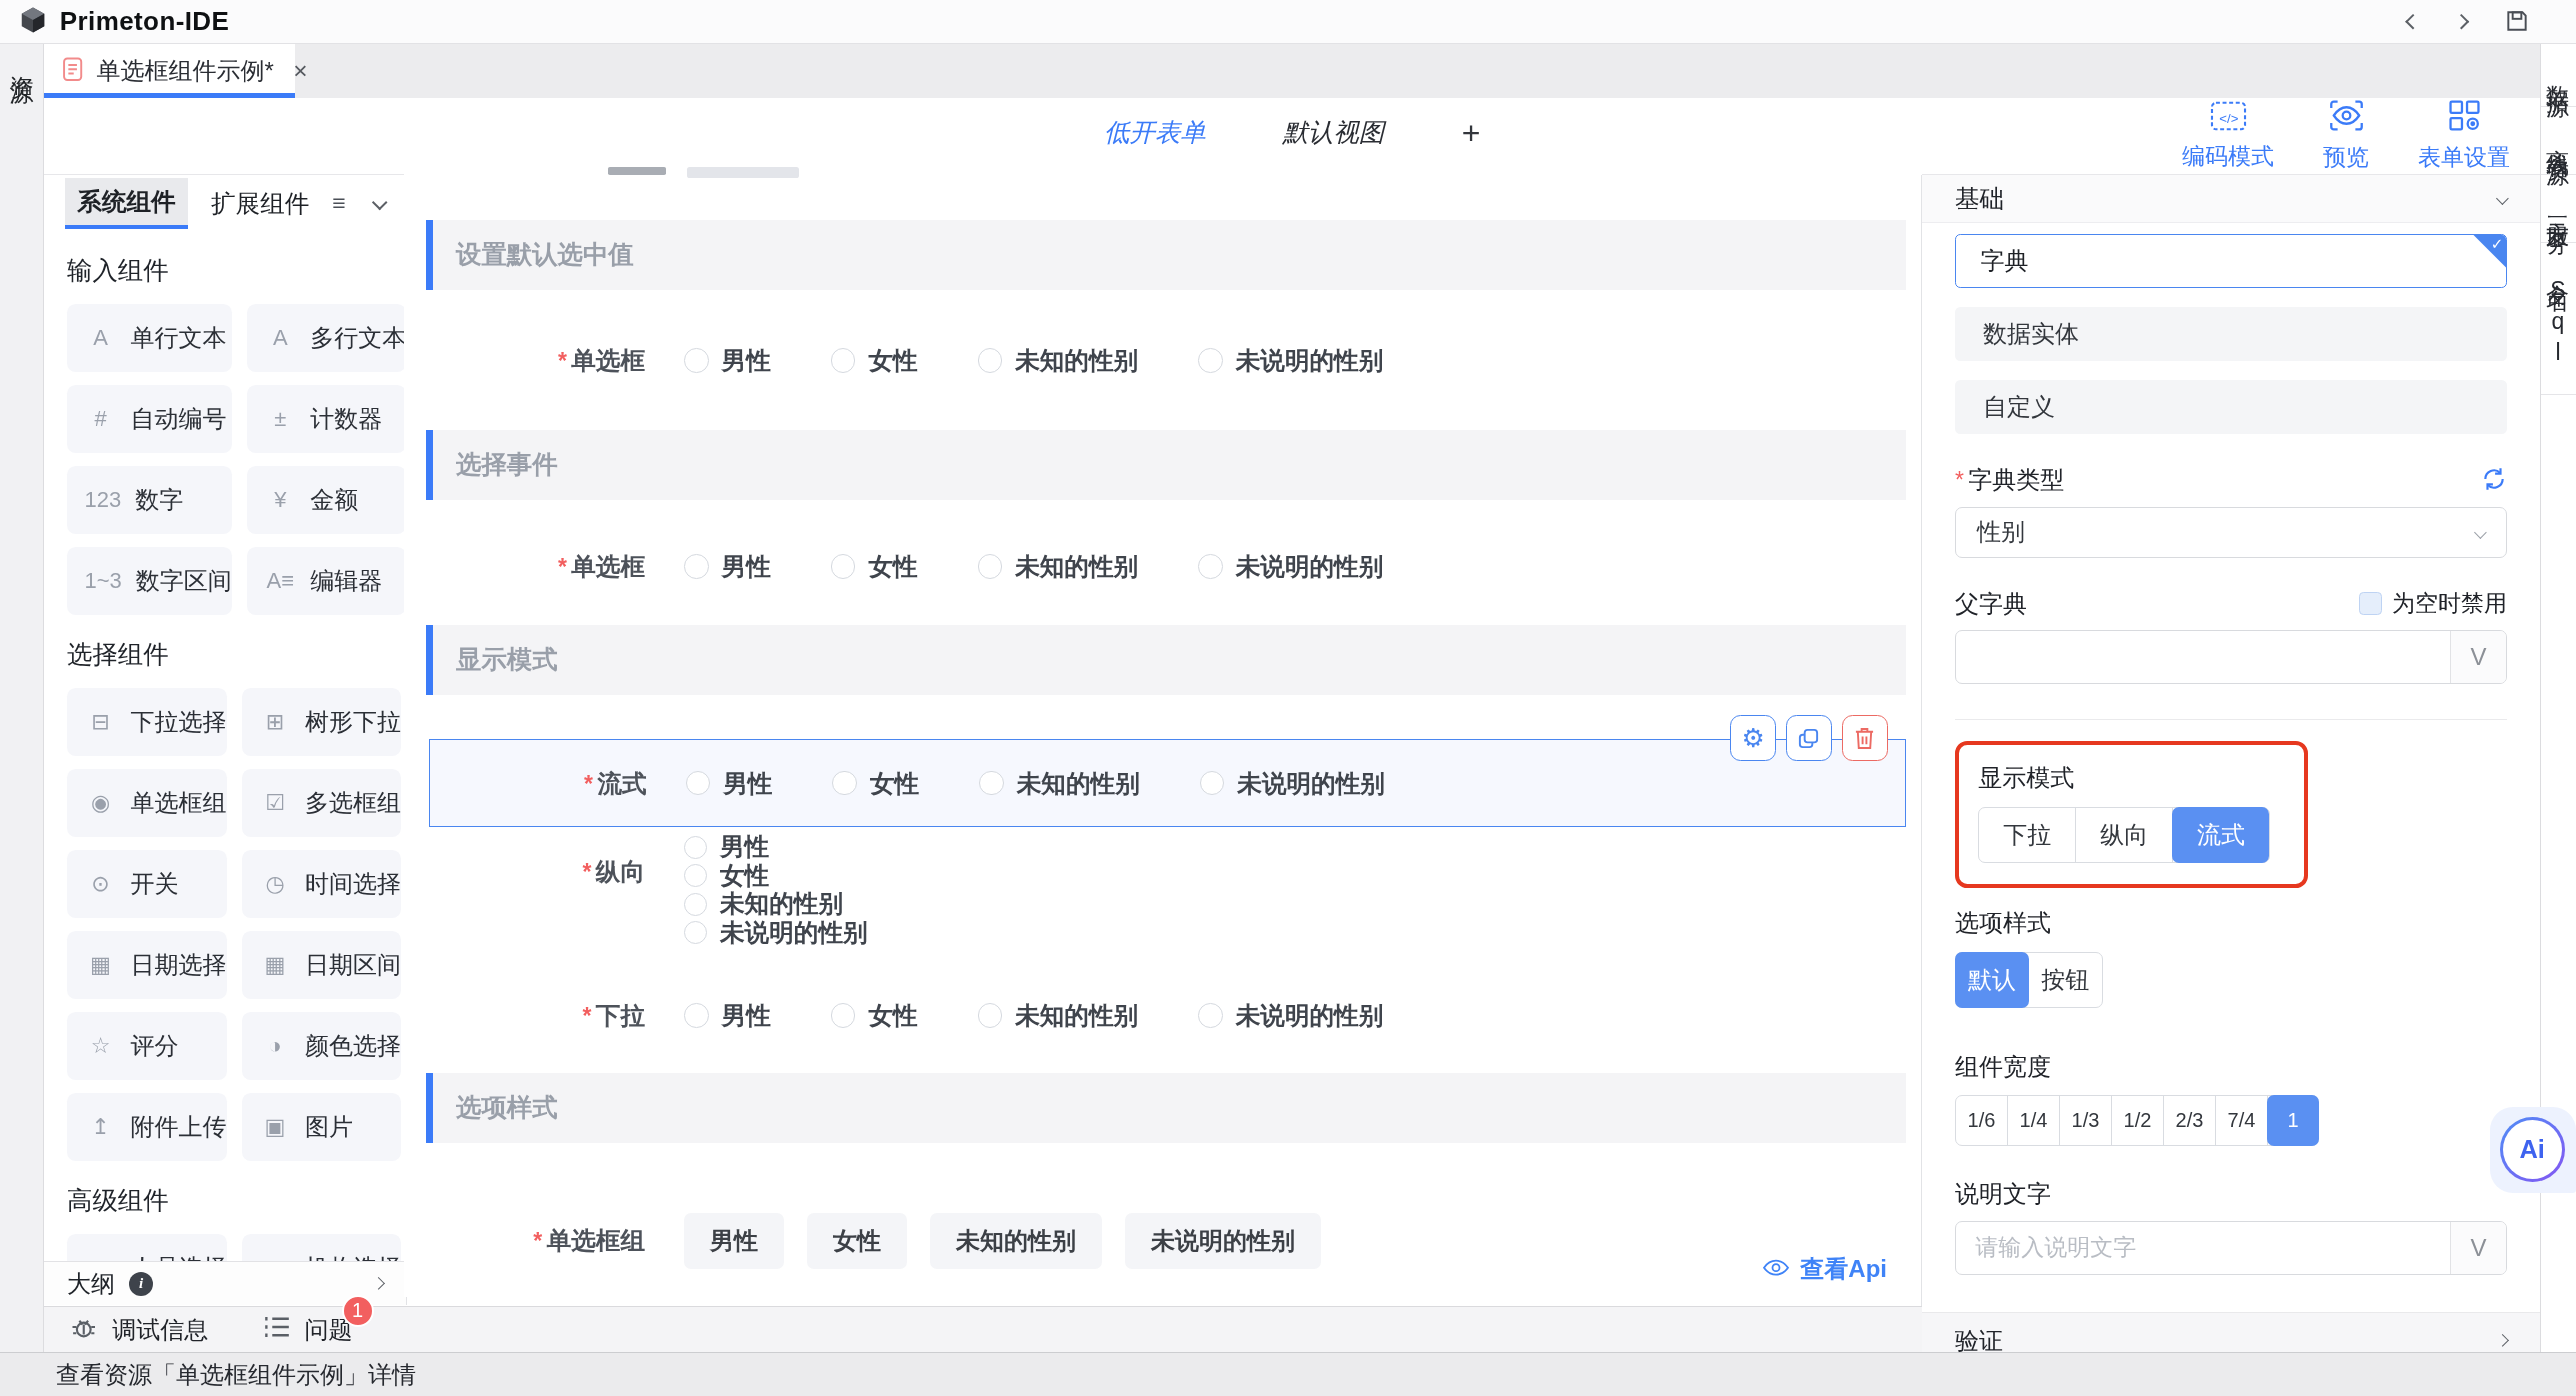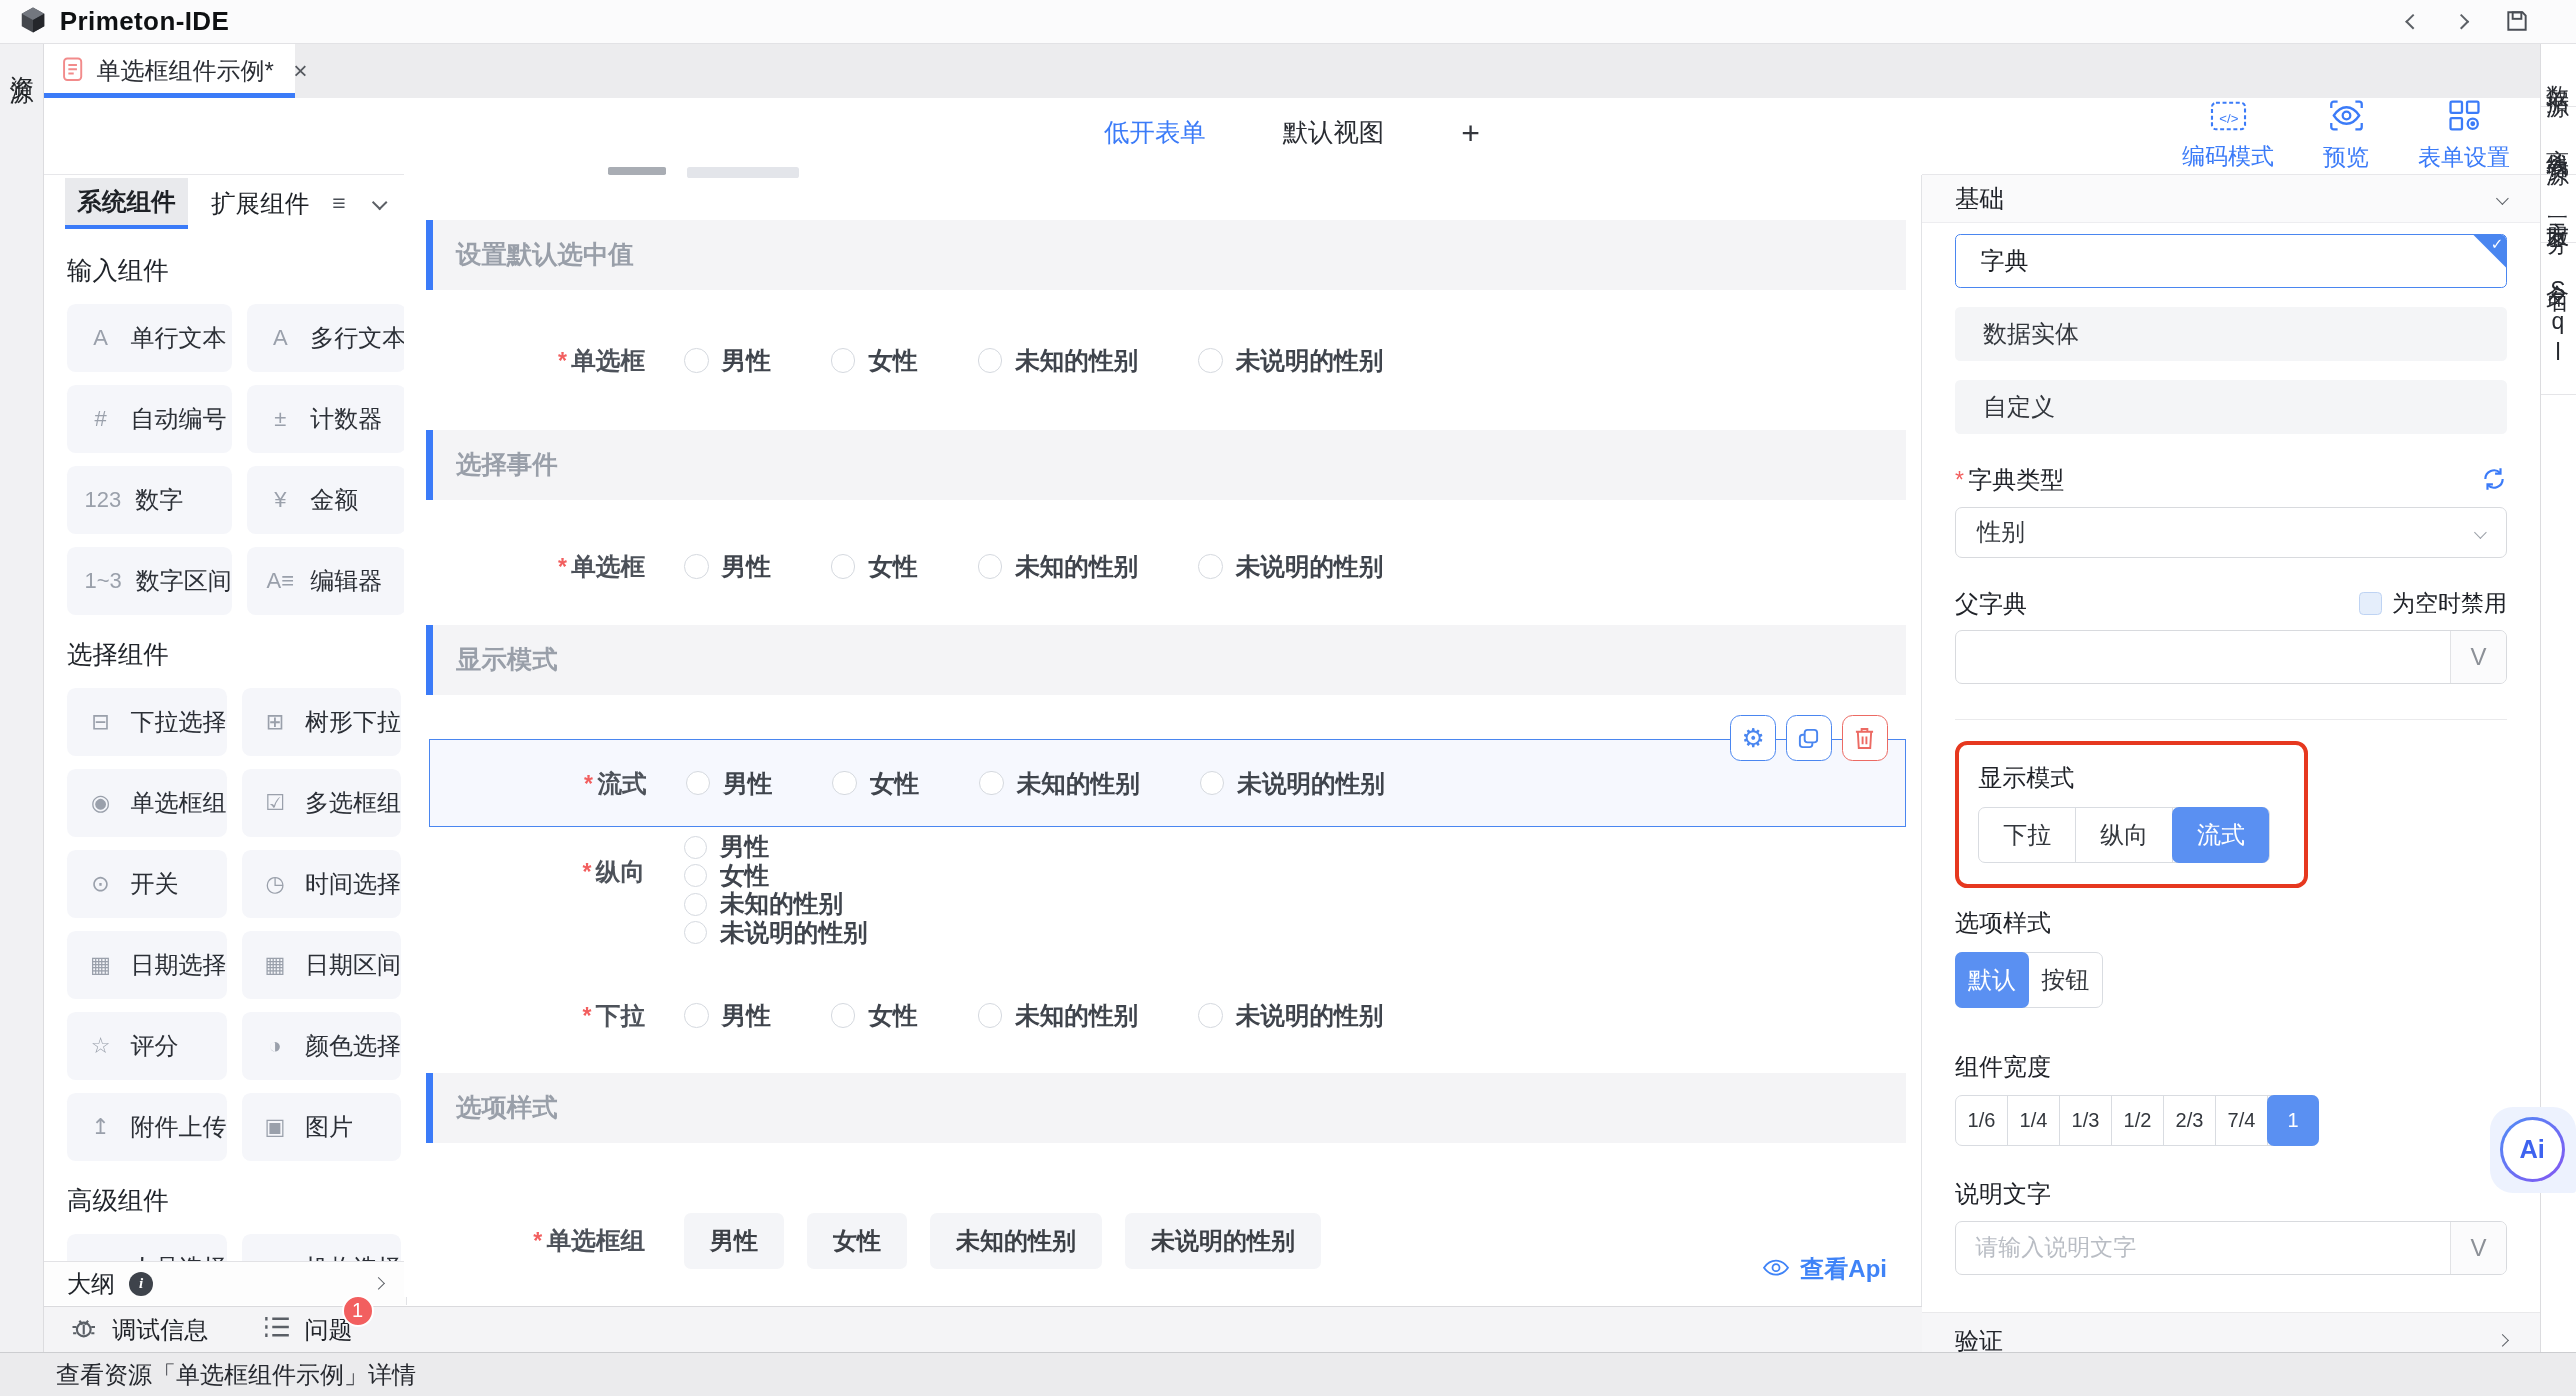--- a/index.html
+++ b/index.html
@@ -28,21 +28,21 @@
   
   .dtabrow { position:absolute; left:44px; top:44px; width:2496px; height:54px; background:#ececee; display:flex; }
   .dtab { width:251px; height:54px; background:#fff; display:flex; align-items:center; gap:14px; padding:0 19.3px; position:relative; }
   .dtab::after { content:""; position:absolute; left:0; right:0; bottom:0; height:5.3px; background:#3b7bf8; }
   .dtab-title { font-size:24px; color:#2a2d33; white-space:nowrap; }
   .dtab-close { font-size:24.6px; color:#55595f; margin-left:5.3px; }
 
   
   .toolbar { position:absolute; left:44px; top:98px; width:2496px; height:77px; background:#fff; border-bottom:0.9px solid #e7e7ea; }
   .vtabs { position:absolute; left:50%; transform:translateX(-50%); top:0; height:100%; display:flex; gap:56px; }
-  .vtab { height:100%; display:flex; align-items:center; font-size:25.4px; color:#2a2d33; border-bottom:6.1px solid transparent; padding:0 10.5px; cursor:pointer; }
+  .vtab { height:100%; display:flex; align-items:center; font-size:25.4px; color:#2a2d33; border-bottom:6.1px solid transparent; padding:0 10.5px; cursor:pointer;font-style:italic; }
   .vtab.active { color:#3b7bf8; border-bottom-color:#3b7bf8; }
   .vtab.plus { font-size:32px; color:#33363c; }
   .tacts { position:absolute; right:30px; top:0; height:100%; display:flex; gap:49px; align-items:center; }
   .tact { display:flex; flex-direction:column; align-items:center; gap:3.5px; color:#3b7bf8; font-size:23px; cursor:pointer; }
 
   
   .cpanel { position:absolute; left:44px; top:175px; width:363px; height:1130px; background:#fff; border-right:0.9px solid #e2e3e6; overflow:hidden; }
   .cp-tabs { height:56px; display:flex; align-items:center; padding:0 21px; gap:23px; }
   .cp-tab { font-size:24.6px; color:#1e2126; height:51px; display:flex; align-items:center; cursor:pointer; }
   .cp-tab.active { background:#e9eaed; padding:0 12.3px; border-bottom:4.4px solid #3b7bf8; font-weight:bold; }

